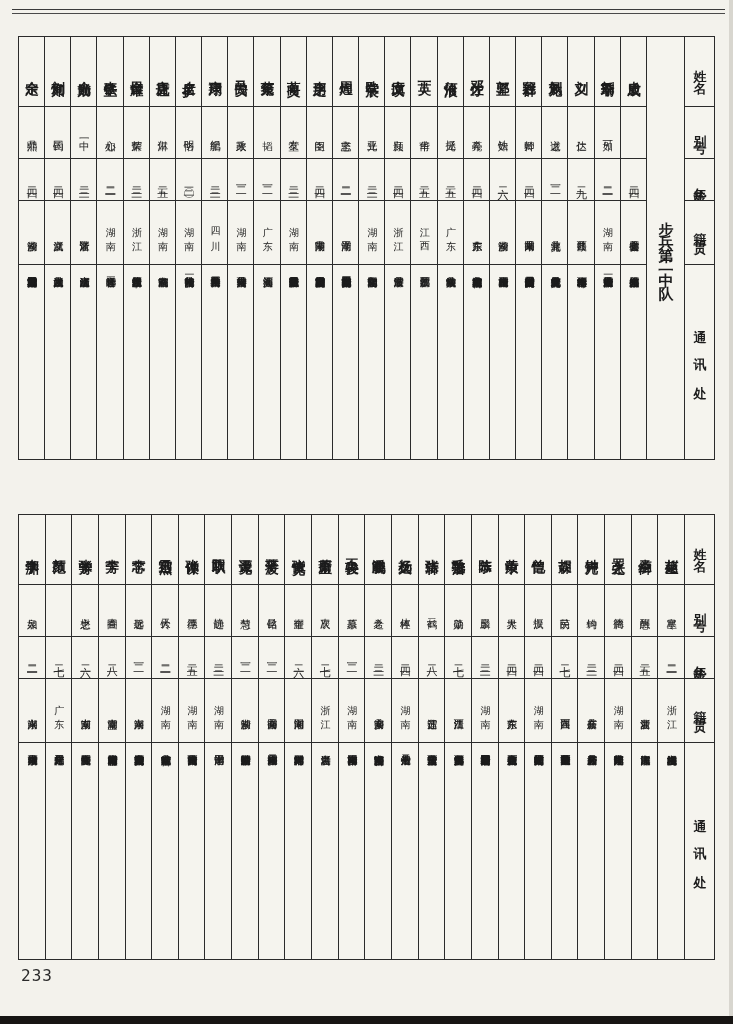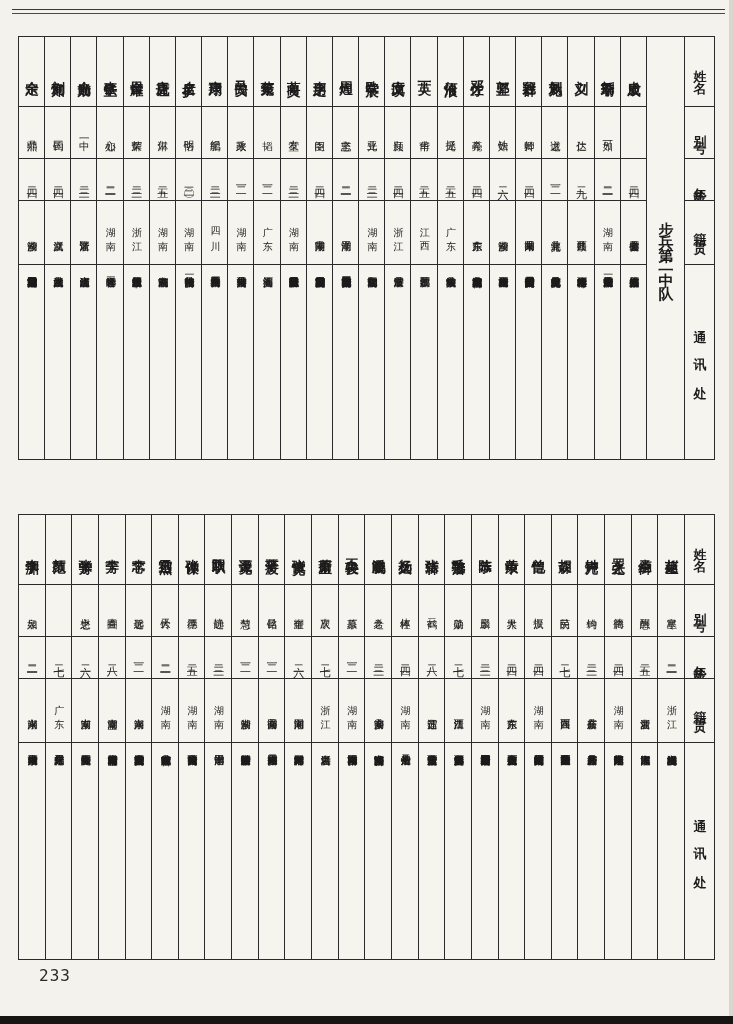--- a/index.html
+++ b/index.html
@@ -49,21 +49,21 @@
   .h-name  {height:70px;align-items:center;font-size:13px;letter-spacing:.9em;}
   .h-alias {height:52px;align-items:center;font-size:13px;letter-spacing:.55em;}
   .h-age   {height:42px;align-items:center;font-size:13px;letter-spacing:.15em;}
   .h-origin{height:64px;align-items:center;font-size:13px;letter-spacing:.7em;}
   .h-addr  {flex:1 1 auto;align-items:center;border-bottom:none;font-size:13px;letter-spacing:2.2em;}
   .title-cell{
     flex:1 1 auto;border-bottom:none;align-items:center;
     font-size:15px;font-weight:700;letter-spacing:.85em;
   }
   .page-number{
-    position:absolute;left:39px;top:966px;
+    position:absolute;left:21px;top:966px;
     font-size:16px;letter-spacing:1px;color:#2a2a2a;
     font-family:"DejaVu Sans Mono","Liberation Mono",monospace;
   }
 </style>
 </head>
 <body>
 
 <div class="page">
   <div class="top-rule"></div>
 

